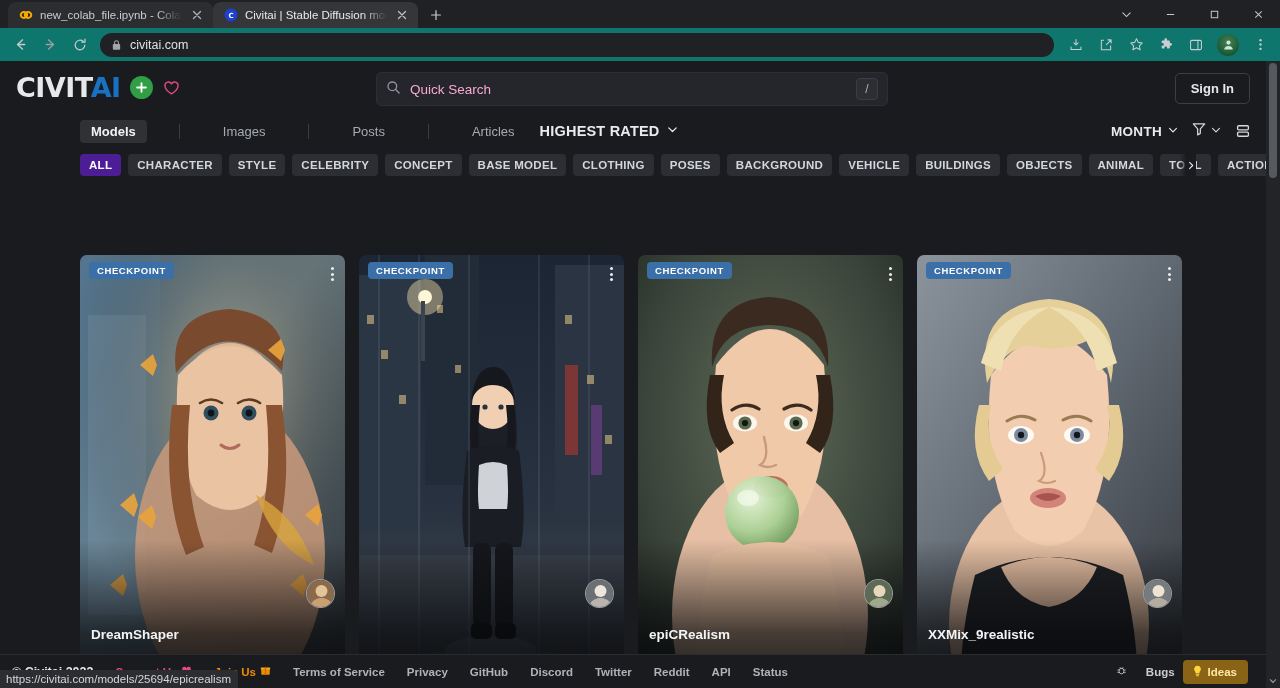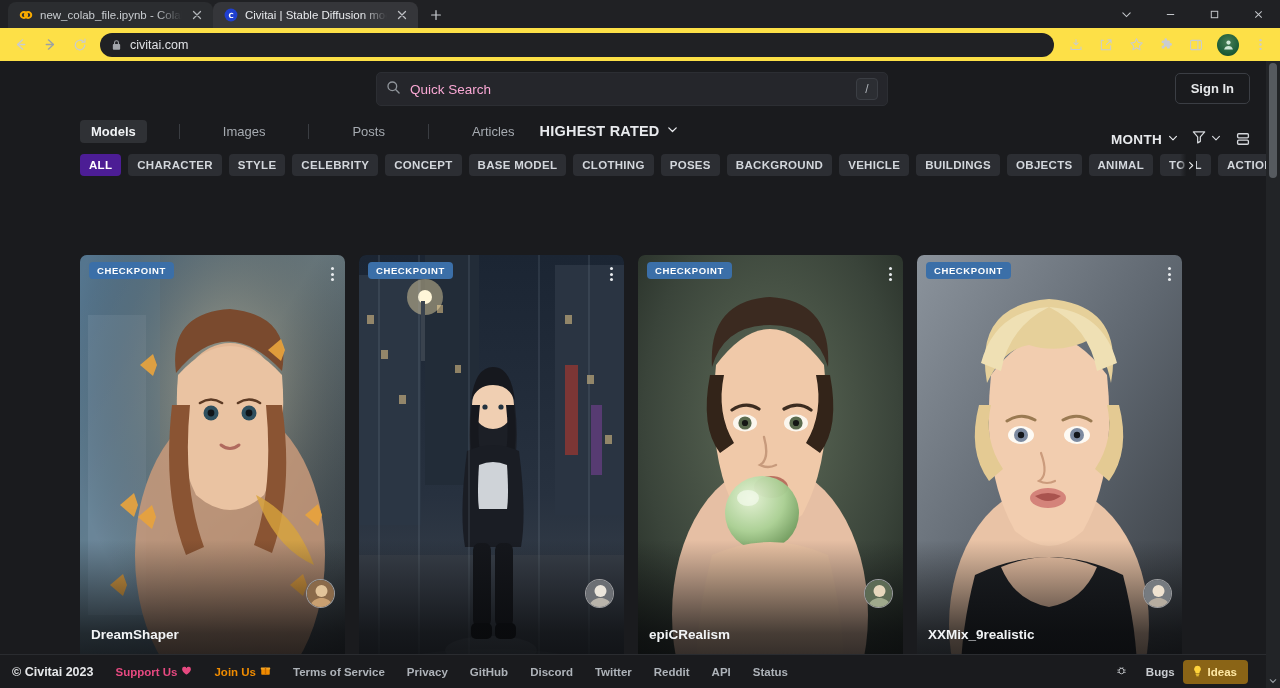--- a/index.html
+++ b/index.html
@@ -40,21 +40,21 @@
     width: 28px; height: 26px; display: flex; align-items: center; justify-content: center;
     color: #c8ccd0; margin-left: 4px;
   }
   .wincontrols {
     position: absolute; right: 0; top: 0; height: 28px;
     display: flex; align-items: center;
   }
   .wc { width: 44px; height: 28px; display: flex; align-items: center; justify-content: center; color: #c3c6ca; }
 
   .toolbar {
-    height: 33px; background: #fde047;
+    height: 33px; background: #0f766e;
     display: flex; align-items: center; padding: 0 6px; gap: 2px;
   }
   .tb-btn {
     width: 28px; height: 28px; border-radius: 50%;
     display: flex; align-items: center; justify-content: center;
     color: #c9ccd0; flex: 0 0 28px;
   }
   .omnibox {
     flex: 1 1 auto; height: 24px; background: #202124;
     border-radius: 13px; margin: 0 6px 0 4px;
@@ -138,21 +138,21 @@
     padding: 4px 11px; font-size: 13px; color: #a6abb1;
     border-radius: 4px; position: relative;
   }
   .seg-item.active { background: #2f3135; color: #f1f3f5; font-weight: 700; }
   .seg-div { width: 1px; height: 15px; background: #3a3d42; }
   .sortsel {
     margin-left: 14px; display: flex; align-items: center; gap: 6px;
     color: #e8eaed; font-size: 14.5px; font-weight: 700; letter-spacing: .2px;
   }
   .nav-right {
-    position: absolute; right: 28px; top: 8px; height: 36px;
+    position: absolute; right: 28px; top: 0; height: 36px;
     display: flex; align-items: center; gap: 12px;
   }
   .period {
     display: flex; align-items: center; gap: 5px;
     color: #e8eaed; font-size: 13.5px; font-weight: 700; letter-spacing: .3px;
   }
   .filt { display: flex; align-items: center; gap: 3px; color: #d5d8dc; }
   .layout-ic { color: #d5d8dc; display: flex; }
 
   
@@ -422,20 +422,33 @@
             <circle cx="8" cy="8" r="1.25" fill="#c9ccd0"></circle>
             <circle cx="8" cy="12.6" r="1.25" fill="#c9ccd0"></circle>
           </svg>
       </div>
     </div>
   </div>
 
   <div class="page">
 
     <div class="site-header">
+      <div class="logo">
+        <span class="logo-text"><span class="w">CIVIT</span><span class="b">AI</span></span>
+        <span class="plus-btn">
+          <svg width="13" height="13" viewBox="0 0 14 14">
+              <path d="M7 2.3v9.4M2.3 7h9.4" stroke="#ffffff" stroke-width="2" stroke-linecap="round"></path>
+            </svg>
+        </span>
+        <span class="heart-btn">
+          <svg width="19" height="19" viewBox="0 0 22 22">
+              <path d="M11 18.4S3.4 13.8 3.4 8.7a4 4 0 0 1 7.6-1.8 4 4 0 0 1 7.6 1.8c0 5.1-7.6 9.7-7.6 9.7z" fill="none" stroke="#e64980" stroke-width="1.6" stroke-linejoin="round"></path>
+            </svg>
+        </span>
+      </div>
 
       <div class="search-wrap">
         <span>
           <svg width="15" height="15" viewBox="0 0 18 18">
               <circle cx="7.6" cy="7.6" r="5.2" fill="none" stroke="#90959b" stroke-width="1.6"></circle>
               <path d="M11.5 11.5l4.2 4.2" stroke="#90959b" stroke-width="1.6" stroke-linecap="round"></path>
             </svg>
         </span>
         <span class="ph">Quick Search</span>
         <span class="slash-key">/</span>
@@ -983,14 +996,15 @@
           </svg>
       </div>
       <div class="thumb"></div>
       <div class="arrow" style="bottom:0">
         <svg width="8" height="8" viewBox="0 0 10 10">
             <path d="M1.6 3.4L5 6.8l3.4-3.4" stroke="#9aa0a6" stroke-width="1.3" fill="none" stroke-linecap="round"></path>
           </svg>
       </div>
     </div>
 
+    <div class="statusbar">https://civitai.com/models/25694/epicrealism</div>
   </div>
 </div>
 
 </body></html>

